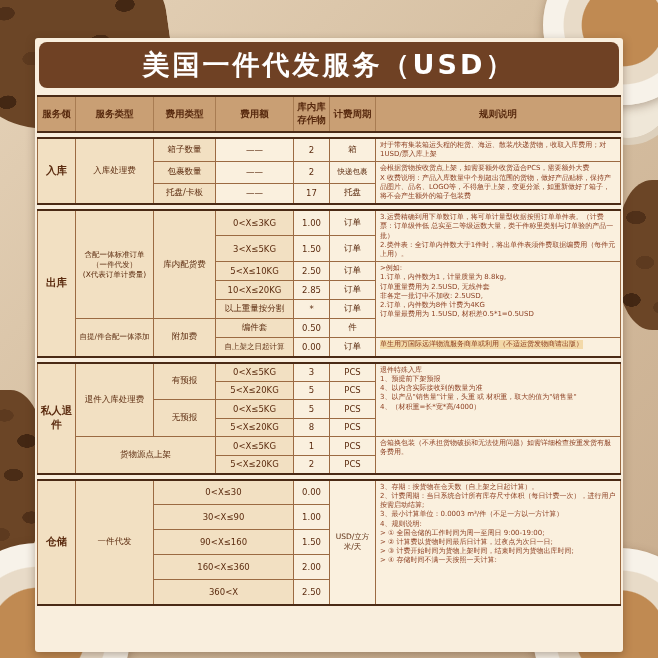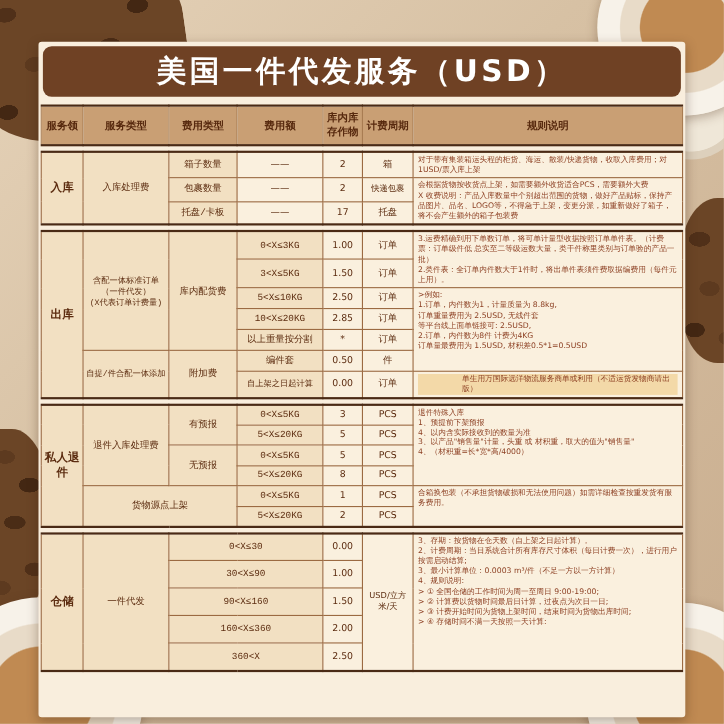--- a/index.html
+++ b/index.html
@@ -43,27 +43,27 @@
   .notes{margin:2px 6px 7px;color:#a8392a;font-size:8.5px;font-weight:bold;line-height:13.5px;}
   
   table{width:100%;border-collapse:collapse;table-layout:fixed;margin:0 0 4px;}
   td{
     border:1px solid #9b6a42;text-align:center;vertical-align:middle;
     font-size:8.5px;color:#5c2c10;padding:1px 2px;overflow:hidden;
     background:#faf0de;
   }
   .thead td{background:#c99f74;color:#57290e;font-weight:bold;font-size:9.5px;height:32px;border-color:#a87c52;}
   table{border-top:2px solid #4a2a15;border-bottom:2px solid #4a2a15;}
-  .tan{background:#f2e0c2;font-family:Liberation Mono, monospace;}
+  .tan{background:#f2e0c2;}
   .area{font-weight:bold;font-size:10.5px;background:#f2e0c2;}
   .rules{
     text-align:left;font-size:7px;line-height:9.2px;color:#8c3f22;
     padding:2px 4px;vertical-align:top;
   }
-  .rules .hl{background:#f3d9a8;display:inline-block;padding-left:40px;}
+  .rules .hl{background:#f3d9a8;display:inline-block;}
   .r-in  tr{height:19px;}
   .r-out tr{height:19px;}
   .r-ret tr{height:18.5px;}
   .r-sto tr{height:25px;}
   .small{font-size:7.5px;margin-top:14px;}
 </style>
 </head>
 <body>
 
 <div class="bg beans" style="left:-30px;top:-35px;width:200px;height:160px;transform:rotate(-8deg);"></div>
@@ -174,21 +174,21 @@
         <td>订单</td>
       </tr>
       <tr>
         <td class="tan">5&lt;X≤10KG</td>
         <td>2.50</td>
         <td>订单</td>
         <td class="rules" rowspan="4">
           <div>&gt;例如:</div>
           <div>1.订单，内件数为1，计量质量为 8.8kg,</div>
           <div>订单重量费用为 2.5USD, 无线件套</div>
-          <div>等平台线上面单链接可: 2.5USD,</div>
+          <div>非各定一批订中不加收: 2.5USD,</div>
           <div>2.订单，内件数为8件 计费为4KG</div>
           <div>订单量最费用为 1.5USD, 材积差0.5*1=0.5USD</div>
         </td>
       </tr>
       <tr>
         <td class="tan">10&lt;X≤20KG</td>
         <td>2.85</td>
         <td>订单</td>
       </tr>
       <tr>

